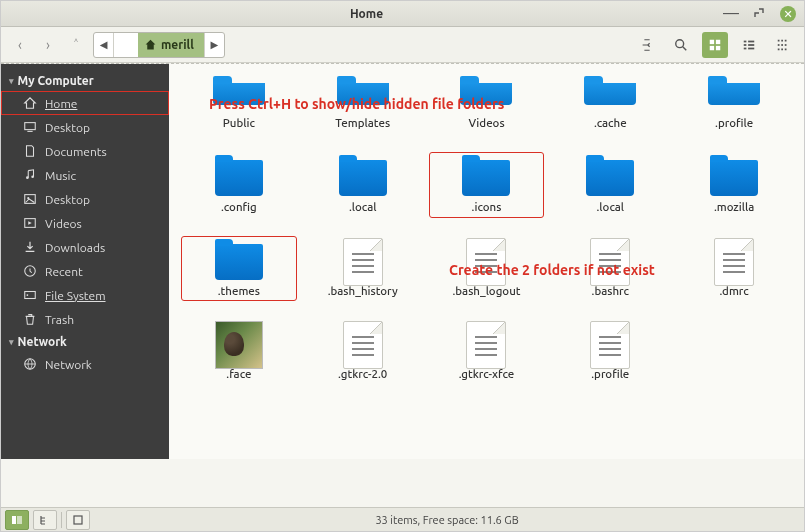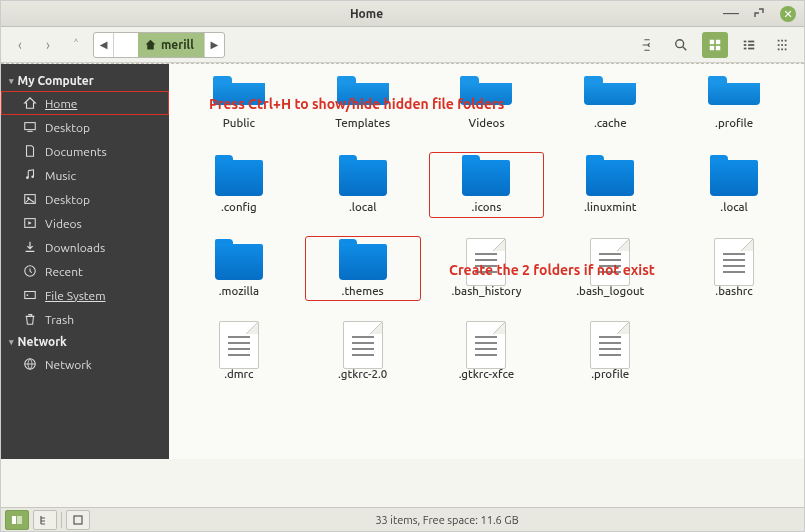--- a/index.html
+++ b/index.html
@@ -274,26 +274,20 @@
         <div class="item highlight">
           <div class="iconbox">
             <div class="folder-closed"></div>
           </div>
           <div class="label">.icons</div>
         </div>
         <div class="item">
           <div class="iconbox">
             <div class="folder-closed"></div>
           </div>
-          <div class="label">.linuxmint</div>
-        </div>
-        <div class="item">
-          <div class="iconbox">
-            <div class="folder-closed"></div>
-          </div>
           <div class="label">.local</div>
         </div>
         <div class="item">
           <div class="iconbox">
             <div class="folder-closed"></div>
           </div>
           <div class="label">.mozilla</div>
         </div>
         <div class="item highlight">
           <div class="iconbox">
@@ -317,20 +311,26 @@
           <div class="iconbox">
             <div class="fileico"></div>
           </div>
           <div class="label">.bashrc</div>
         </div>
         <div class="item">
           <div class="iconbox">
             <div class="fileico"></div>
           </div>
           <div class="label">.dmrc</div>
+        </div>
+        <div class="item">
+          <div class="iconbox">
+            <div class="imgico"></div>
+          </div>
+          <div class="label">.face</div>
         </div>
         <div class="item">
           <div class="iconbox">
             <div class="fileico"></div>
           </div>
           <div class="label">.gtkrc-2.0</div>
         </div>
         <div class="item">
           <div class="iconbox">
             <div class="fileico"></div>

